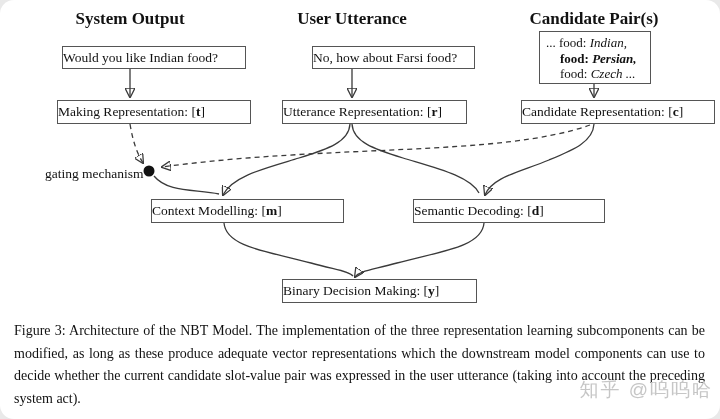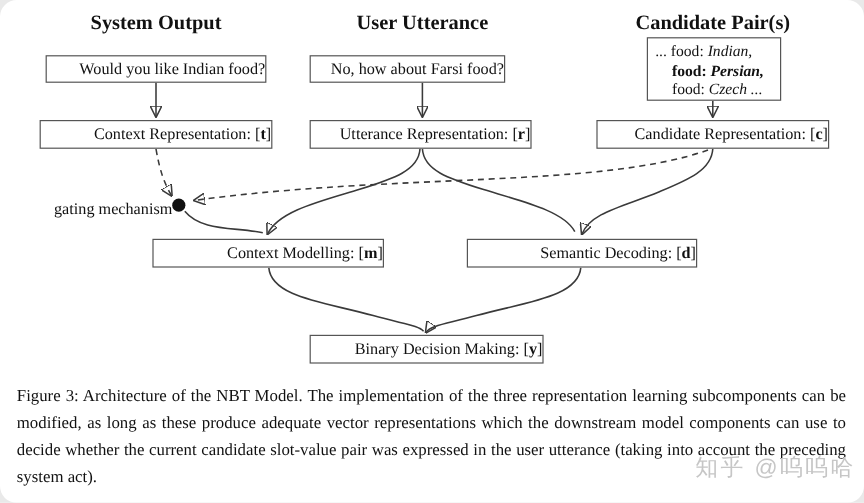--- a/index.html
+++ b/index.html
@@ -10,22 +10,22 @@
   .page{
     position:relative; width:720px; height:419px; background:var(--bg);
     overflow:hidden; color:var(--text);border-radius:14px;
   }
   .hdr{
     position:absolute; transform:translateX(-50%);
     font-weight:bold; font-size:17px; white-space:nowrap;
   }
   .box{
     position:absolute; border:1px solid var(--border); background:#fff;
-    display:flex; align-items:center; justify-content:flex-end;
-    font-size:13.5px; white-space:nowrap;
+    display:flex; align-items:center; justify-content:flex-start;
+    font-size:13.5px; white-space:nowrap;margin-left:24px;
   }
   .box b{font-weight:bold;}
   .cand-box{
     position:absolute; border:1px solid var(--border); background:#fff;
     font-size:13px; padding:3px 6px 2px 6px; line-height:15.5px;
   }
   .cand-line{white-space:nowrap;}
   .cand-line i{font-style:italic;}
   .cand-line.bold{font-weight:bold;}
   .cand-line.ind{padding-left:14px;}
@@ -77,31 +77,31 @@
     <path d="M484,223 C482,248 436,252 397,263 C372,270 359,271 355,277" marker-end="url(#arr)"></path>
   </svg>
 
   <div class="hdr" style="left:130px; top:9px">System Output</div>
   <div class="hdr" style="left:594px; top:9px">Candidate Pair(s)</div>
   <div class="hdr" style="left:352px; top:9px">User Utterance</div>
 
   <div class="box" style="left:38px; top:46px; width:184px; height:23px">
     <span>Would you like Indian food?</span>
   </div>
-  <div class="box" style="left:258px; top:46px; width:163px; height:23px">
+  <div class="box" style="left:288px; top:46px; width:163px; height:23px">
     <span>No, how about Farsi food?</span>
   </div>
   <div class="cand-box" style="left:539px; top:31px; width:112px; height:53px">
     <div class="cand-line"><span>... food: </span><i>Indian,</i></div>
     <div class="cand-line bold ind"><span>food: </span><i>Persian,</i></div>
     <div class="cand-line ind"><span>food: </span><i>Czech ...</i></div>
   </div>
 
   <div class="box" style="left:33px; top:100px; width:194px; height:24px">
-    <span><span>Context Representation: [</span><b>t</b><span>]</span></span>
+    <span><span>Making Representation: [</span><b>t</b><span>]</span></span>
   </div>
   <div class="box" style="left:258px; top:100px; width:185px; height:24px">
     <span><span>Utterance Representation: [</span><b>r</b><span>]</span></span>
   </div>
   <div class="box" style="left:497px; top:100px; width:194px; height:24px">
     <span><span>Candidate Representation: [</span><b>c</b><span>]</span></span>
   </div>
 
   <div class="gate-label" style="left:45px; top:166px">gating mechanism</div>
 

